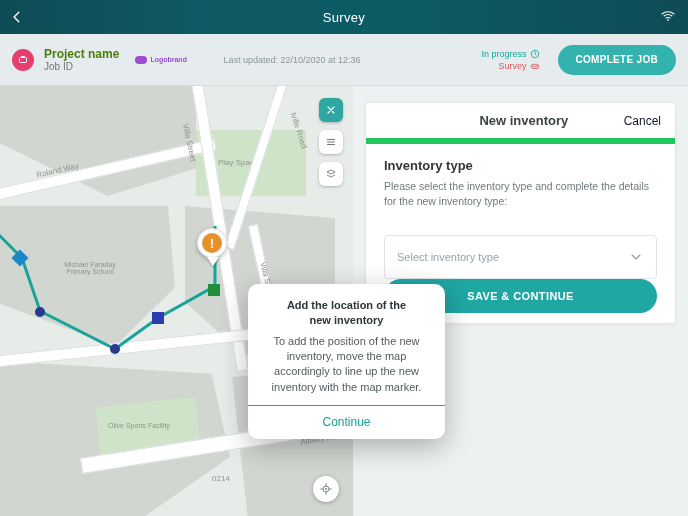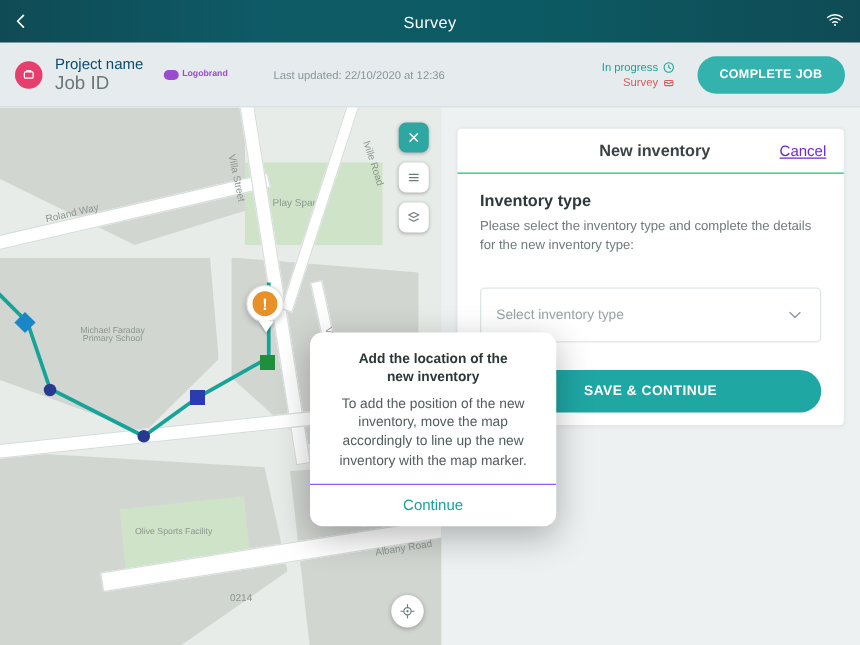--- a/index.html
+++ b/index.html
@@ -7,44 +7,44 @@
   
   .topnav { position:relative; height:34px; background:linear-gradient(90deg,#0f4b55 0%,#0e5a66 30%,#0c5b64 60%,#0f4b55 100%); color:#fff; display:flex; align-items:center; justify-content:center; }
   .topnav .back { position:absolute; left:6px; top:6px; width:22px; height:22px; display:flex; align-items:center; justify-content:center; }
   .topnav .title { font-size:13px; font-weight:500; letter-spacing:.3px; }
   .topnav .wifi { position:absolute; right:10px; top:8px; width:18px; height:18px; }
   
   .header { height:52px; background:#e6eced; border-bottom:1px solid #d6dddf; display:flex; align-items:center; padding:0 12px; gap:10px; box-shadow:0 3px 5px -3px rgba(0,0,0,.08); }
   .proj-icon { width:22px; height:22px; border-radius:50%; background:#e63e6d; display:flex; align-items:center; justify-content:center; }
   .proj-icon svg { width:12px; height:12px; }
   .proj-meta { display:flex; flex-direction:column; }
-  .proj-meta .name { font-size:12px; font-weight:400; color:#0c4a6e; }
-  .proj-meta .sub { font-size:15px; color:#6b7678; }
+  .proj-meta .name { font-size:12px; font-weight:700; color:#4d7c0f; }
+  .proj-meta .sub { font-size:10px; color:#6b7678; }
   .brand { width:52px; height:14px; display:flex; align-items:center; gap:3px; margin-left:6px;}
   .brand .dot { width:12px; height:8px; background:#9b4dd1; border-radius:4px; }
   .brand .txt { font-size:7px; color:#9b4dd1; font-weight:700; }
   .updated { font-size:9px; color:#8a9598; margin-left:26px; }
   .status-block { margin-left:auto; font-size:9px; text-align:right; display:flex; flex-direction:column; gap:2px; }
   .status-block .row { display:flex; align-items:center; justify-content:flex-end; gap:3px; }
   .status-block .ip { color:#17a398; }
   .status-block .sv { color:#d65b5b; }
   .btn-dark { margin-left:8px; height:30px; padding:0 20px; border-radius:16px; background:#17244c; color:#fff; font-size:10px; font-weight:600; border:none; letter-spacing:.3px; }
   .btn-teal { margin-left:8px; height:30px; padding:0 18px; border-radius:16px; background:#34b3ae; color:#fff; font-size:10px; font-weight:600; border:none; letter-spacing:.3px; }
   
   .body { position:relative; display:flex; height:430px; }
   .map { position:relative; width:353px; height:100%; background:#e8ece9; overflow:hidden; }
   .panel { flex:1; padding:16px 12px 12px 12px; background:#edf1f2; }
   .card { background:#fff; border:1px solid #e3e8ea; border-radius:4px; box-shadow:0 1px 4px rgba(0,0,0,.04); }
   .card-head { display:flex; align-items:center; padding:10px 14px; }
   .card-head .title { flex:1; text-align:center; font-size:13px; font-weight:600; color:#3a4346; }
-  .card-head .cancel { font-size:12px; color:#6d28d9; font-weight:500;text-decoration:underline; }
-  .card-body { padding:14px 18px 6px 18px; border-top:1px solid #22c55e; }
+  .card-head .cancel { font-size:12px; color:#0f172a; font-weight:500; }
+  .card-body { padding:14px 18px 6px 18px; border-top:6px solid #22c55e; }
   .card-body h3 { font-size:13px; font-weight:700; color:#2f383b; margin-bottom:6px; }
   .card-body p { font-size:10.5px; color:#6f7a7d; line-height:1.45; margin-bottom:26px; }
-  .select { border:1px solid #dfe5e7; border-radius:4px; height:44px; display:flex; align-items:center; padding:11px 12px; color:#98a3a6; font-size:11px; justify-content:space-between; margin-bottom:22px; }
+  .select { border:1px solid #dfe5e7; border-radius:4px; height:44px; display:flex; align-items:center; padding:11px 12px; color:#98a3a6; font-size:11px; justify-content:space-between; }
   .save-btn { width:100%; height:34px; border:none; border-radius:18px; background:#1fa7a4; color:#fff; font-size:11px; font-weight:600; letter-spacing:.4px; margin:0 0 4px 0; }
   
   .ctrl-stack { position:absolute; right:10px; top:12px; display:flex; flex-direction:column; gap:8px; }
   .ctrl { width:24px; height:24px; border-radius:6px; background:#fff; box-shadow:0 1px 3px rgba(0,0,0,.25); display:flex; align-items:center; justify-content:center; }
   .ctrl.close { background:#2ea7a2; }
   .locate { position:absolute; right:14px; bottom:14px; width:26px; height:26px; border-radius:50%; background:#fff; box-shadow:0 1px 4px rgba(0,0,0,.3); display:flex; align-items:center; justify-content:center; }
   
   .road { position:absolute; background:#ffffff; border:1px solid #d7dedc; transform-origin:top left; }
   .park { position:absolute; background:#cfe3c8; }
   .blk { position:absolute; background:#d2d6d1; }
@@ -52,21 +52,21 @@
   .poly-line { stroke:#17a398; stroke-width:3; fill:none; }
   .handle { position:absolute; width:10px; height:10px; border-radius:50%; background:#273a8f; }
   .diamond { position:absolute; width:12px; height:12px; background:#1a86c8; transform:rotate(45deg); }
   .sq-green { position:absolute; width:12px; height:12px; background:#1f8f3b; }
   .sq-blue { position:absolute; width:12px; height:12px; background:#2b3cae; }
   .pin { position:absolute; width:32px; height:40px; }
   .pin .bubble { width:30px; height:30px; border-radius:50%; background:#fff; border:1px solid #e0e3e4; box-shadow:0 2px 5px rgba(0,0,0,.25); display:flex; align-items:center; justify-content:center; }
   .pin .bubble .core { width:20px; height:20px; border-radius:50%; background:#e8912a; display:flex; align-items:center; justify-content:center; color:#fff; font-weight:700; font-size:13px;}
   .pin .tip { width:0;height:0; border-left:6px solid transparent; border-right:6px solid transparent; border-top:9px solid #fff; margin:-1px auto 0 auto; filter:drop-shadow(0 2px 1px rgba(0,0,0,.2)); }
   
-  .modal { position:absolute; left:248px; top:180px; width:197px; background:#fff; border-radius:10px; box-shadow:0 8px 28px rgba(0,0,0,.28); overflow:hidden; }
+  .modal { position:absolute; left:248px; top:198px; width:197px; background:#fff; border-radius:10px; box-shadow:0 8px 28px rgba(0,0,0,.28); overflow:hidden; }
   .modal .m-body { padding:14px 14px 10px 14px; text-align:center; }
   .modal .m-body h4 { font-size:11px; font-weight:700; color:#2d3639; line-height:1.35; margin-bottom:6px; }
   .modal .m-body p { font-size:11px; color:#525c5f; line-height:1.4; }
   .modal .m-foot { border-top:1px solid #8b5cf6; text-align:center; padding:9px 0 10px 0; font-size:12px; color:#15a39c; font-weight:500; }
 </style>
 </head>
 <body>
 
 <div class="topnav">
   <div class="back">
@@ -138,21 +138,21 @@
     <div class="road" style="left:-10px; top:270px; width:370px; height:12px; transform:rotate(-6deg);"></div>
     <div class="road" style="left:80px; top:372px; width:320px; height:16px; transform:rotate(-9deg);"></div>
 
     <span class="label" style="left:36px; top:80px; transform:rotate(-13deg);">Roland Way</span>
     <span class="label" style="left:280px; top:40px; transform:rotate(72deg);">Iville Road</span>
     <span class="label" style="left:170px; top:52px; transform:rotate(78deg);">Villa Street</span>
     <span class="label" style="left:248px; top:190px; transform:rotate(76deg);">Villa Street</span>
     <span class="label" style="left:300px; top:348px; transform:rotate(-9deg);">Albany Road</span>
     <span class="label" style="left:60px; top:175px; font-size:7px; width:60px; white-space:normal; text-align:center;">Michael Faraday Primary School</span>
     <span class="label" style="left:108px; top:336px; font-size:7px;">Olive Sports Facility</span>
-    <span class="label" style="left:184px; top:388px;">0214</span>
+    <span class="label" style="left:212px; top:388px;">0214</span>
 
     <svg style="position:absolute; left:0; top:0;" width="353" height="430">
       <polyline class="poly-line" points="-5,145 22,172 40,225 115,263 158,232 215,200 215,140"></polyline>
     </svg>
     <div class="diamond" style="left:14px; top:166px;"></div>
     <div class="handle" style="left:35px; top:221px;"></div>
     <div class="handle" style="left:110px; top:258px;"></div>
     <div class="sq-blue" style="left:152px; top:226px;"></div>
     <div class="sq-green" style="left:208px; top:198px;"></div>
 

